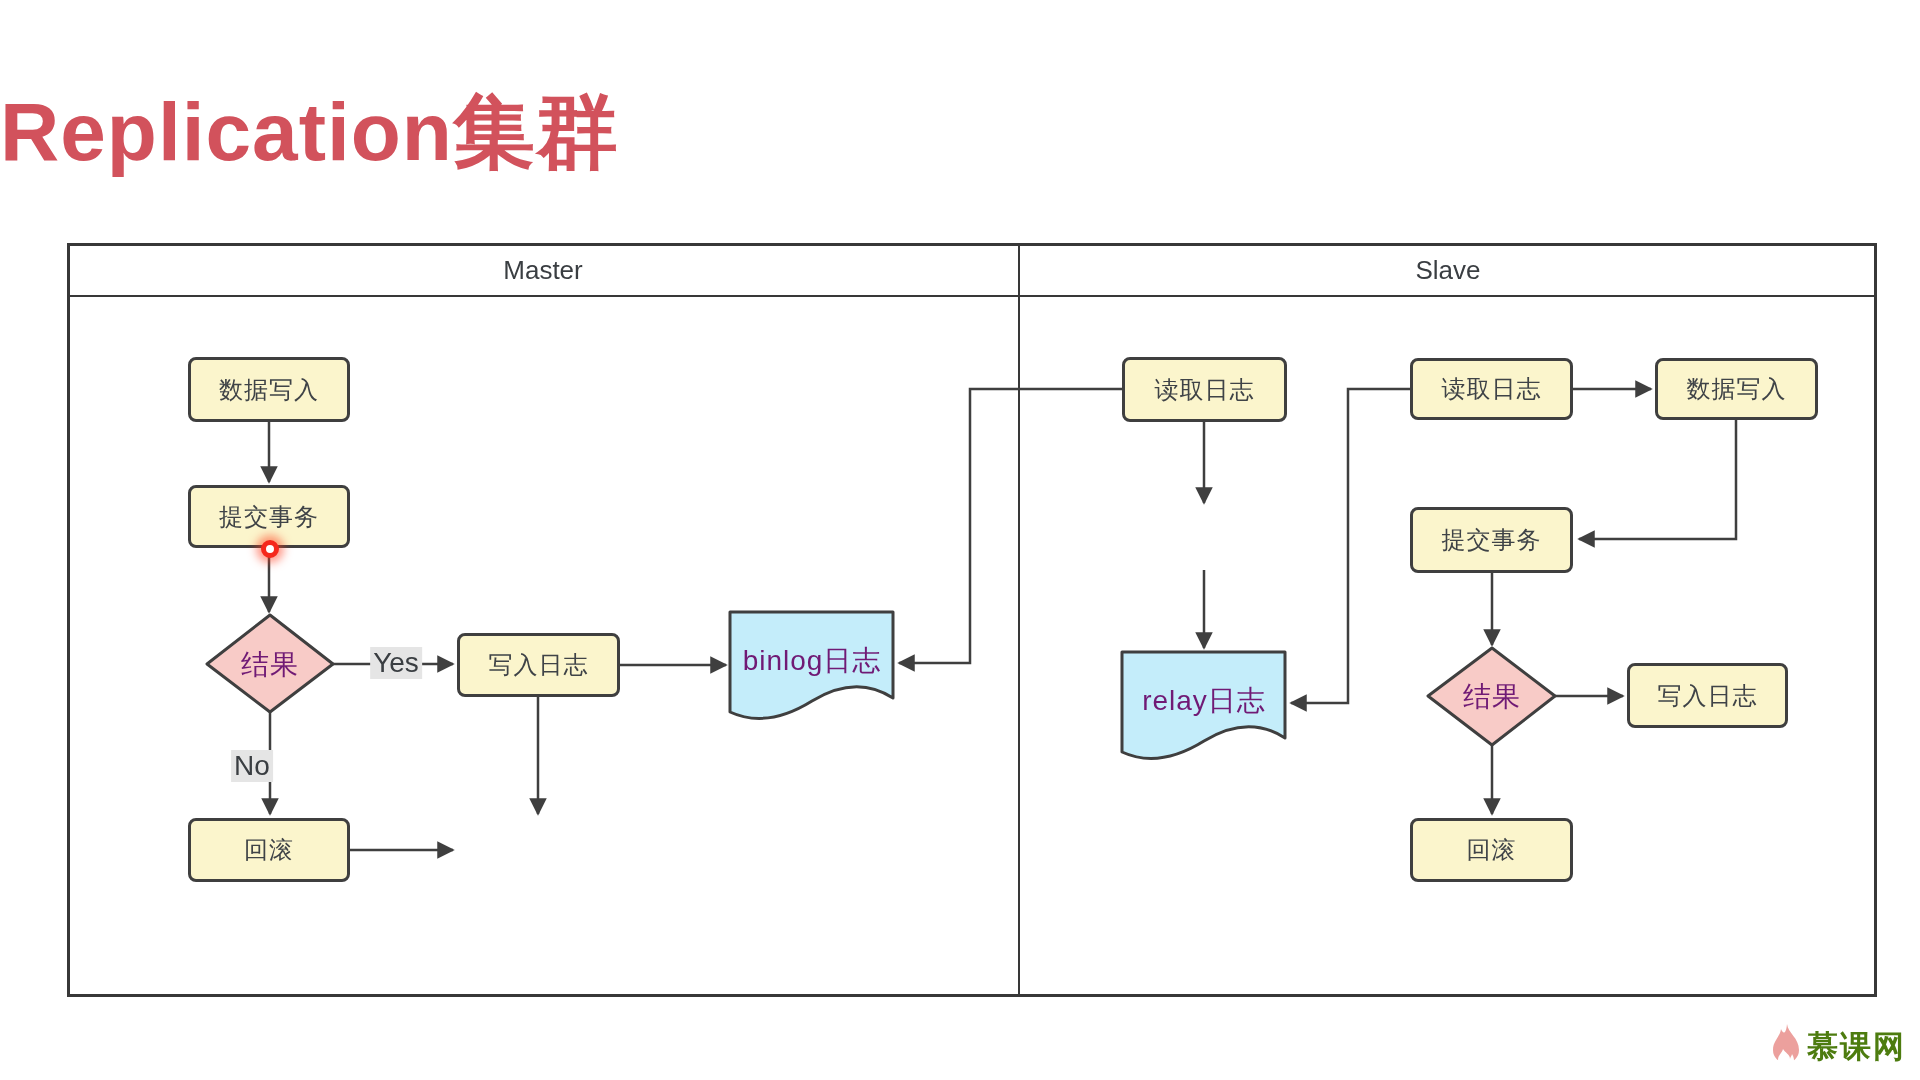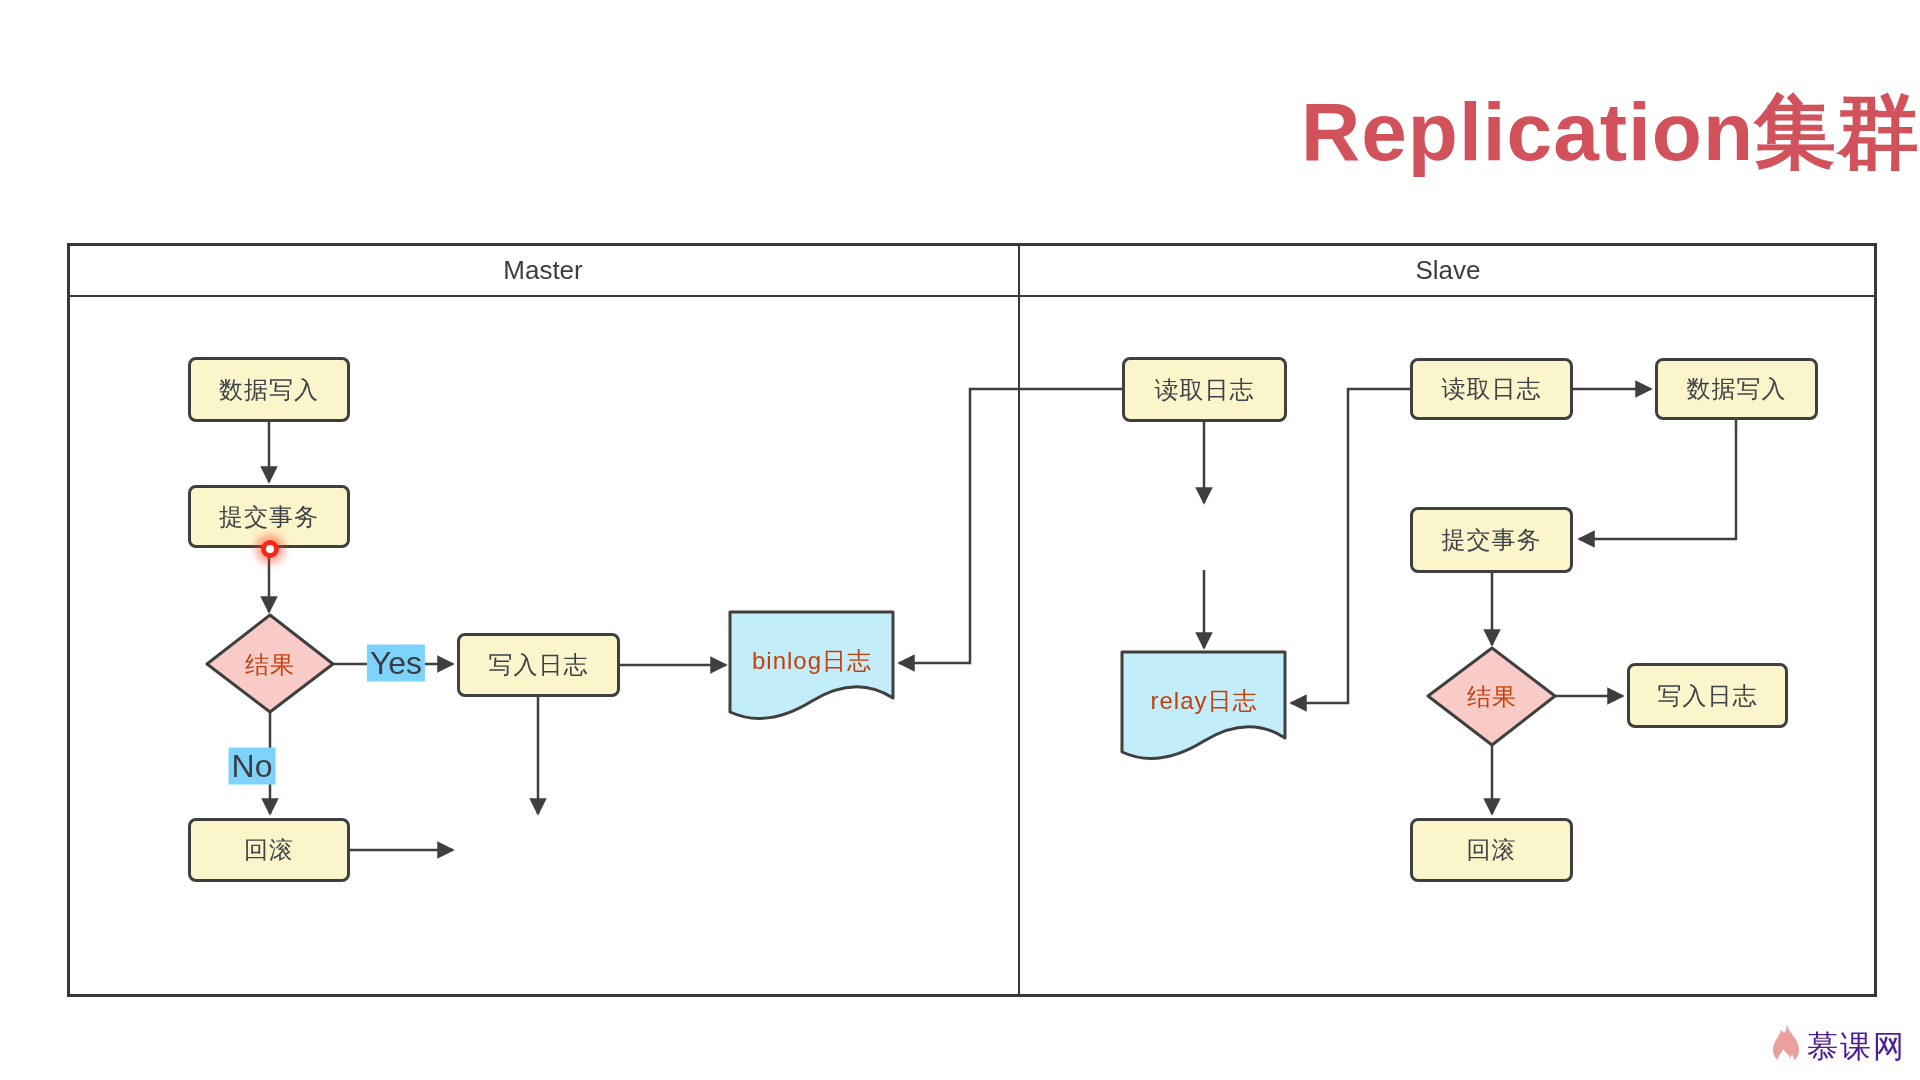--- a/index.html
+++ b/index.html
@@ -1,21 +1,21 @@
 <!DOCTYPE html>
 <html><head>
 <meta charset="utf-8">
 <style>
   html,body{margin:0;padding:0;background:#ffffff;}
   .stage{
     position:relative;width:1920px;height:1080px;background:#ffffff;overflow:hidden;
     font-family:"Liberation Sans","DejaVu Sans",sans-serif;color:#3d4247;
   }
   .title{
-    position:absolute;left:0;top:78px;width:1920px;text-align:right;
+    position:absolute;left:0;top:78px;width:1920px;text-align:left;
     font-size:82px;font-weight:bold;color:#d2525c;letter-spacing:1px;
   }
   
   .outer-box{position:absolute;left:67px;top:243px;width:1810px;height:754px;
     border:3px solid #383838;box-sizing:border-box;background:transparent;}
   .pane-header{position:absolute;left:67px;top:243px;width:1810px;height:54px;
     border-bottom:2px solid #383838;box-sizing:border-box;}
   .pane-divider{position:absolute;left:1018px;top:243px;width:2px;height:754px;background:#383838;}
   .pane-label{position:absolute;top:255px;font-size:26px;color:#3a3e42;text-align:center;}
   .pane-label.master{left:67px;width:952px;}
@@ -25,34 +25,34 @@
   
   .node{
     position:absolute;z-index:3;box-sizing:border-box;
     background:#fbf5cc;border:3px solid #3f3f3f;border-radius:8px;
     display:flex;align-items:center;justify-content:center;
     font-size:24px;color:#3f4347;letter-spacing:1px;
   }
   
   .shape-label{
     position:absolute;z-index:4;transform:translate(-50%,-50%);
-    font-size:24px;color:#c2410c;letter-spacing:1px;white-space:nowrap;text-align:center;
+    font-size:28px;color:#701a75;letter-spacing:1px;white-space:nowrap;text-align:center;
   }
   .edge-label{
     position:absolute;z-index:4;transform:translate(-50%,-50%);
-    font-size:32px;color:#3a3e42;background:#7dd3fc;padding:0 3px;white-space:nowrap;
+    font-size:28px;color:#3a3e42;background:#e5e5e5;padding:0 3px;white-space:nowrap;
   }
   .click-dot{
     position:absolute;z-index:5;left:261px;top:540px;width:8px;height:8px;
     background:#ffffff;border:5px solid #f5281c;border-radius:50%;
     box-shadow:0 0 9px 5px rgba(255,60,30,0.5);
   }
   .brand{
     position:absolute;right:14px;bottom:10px;z-index:6;display:flex;align-items:center;gap:6px;
-    color:#4c1d95;font-size:31px;font-weight:normal;letter-spacing:2px;
+    color:#4d7c0f;font-size:31px;font-weight:bold;letter-spacing:2px;
   }
 </style>
 </head>
 <body>
 
 <div class="stage">
 
   <div class="title">Replication集群</div>
 
   <div class="outer-box"></div>

